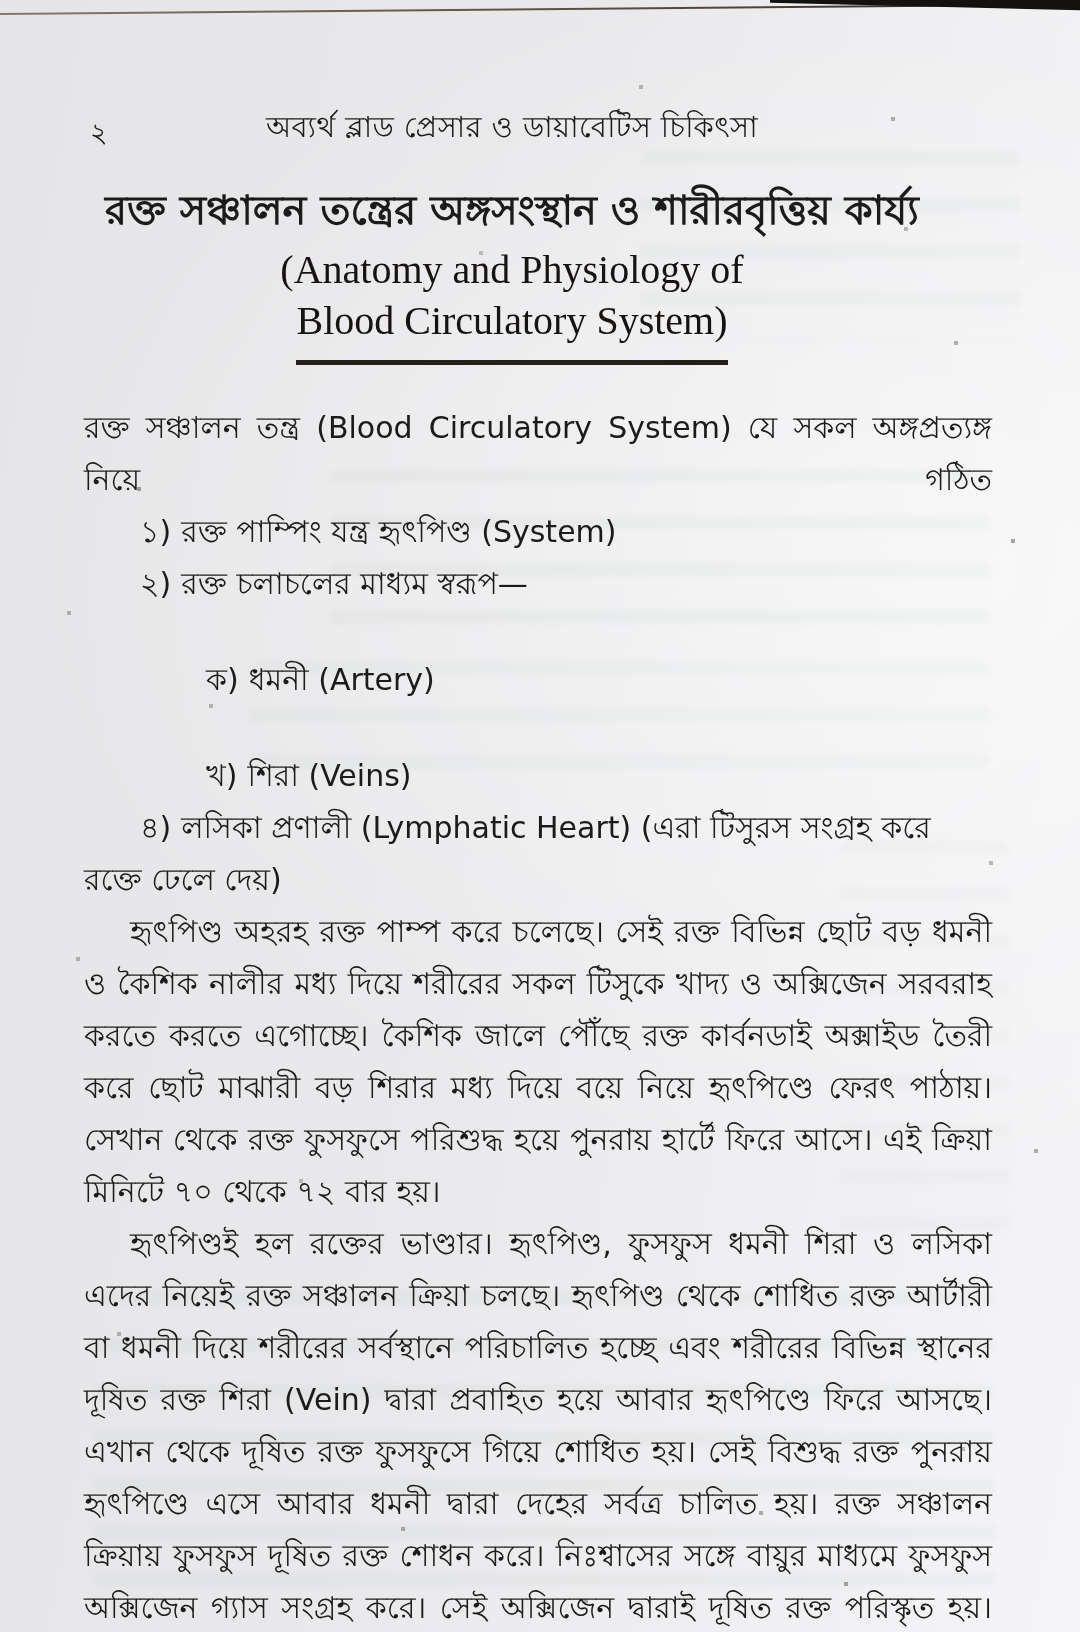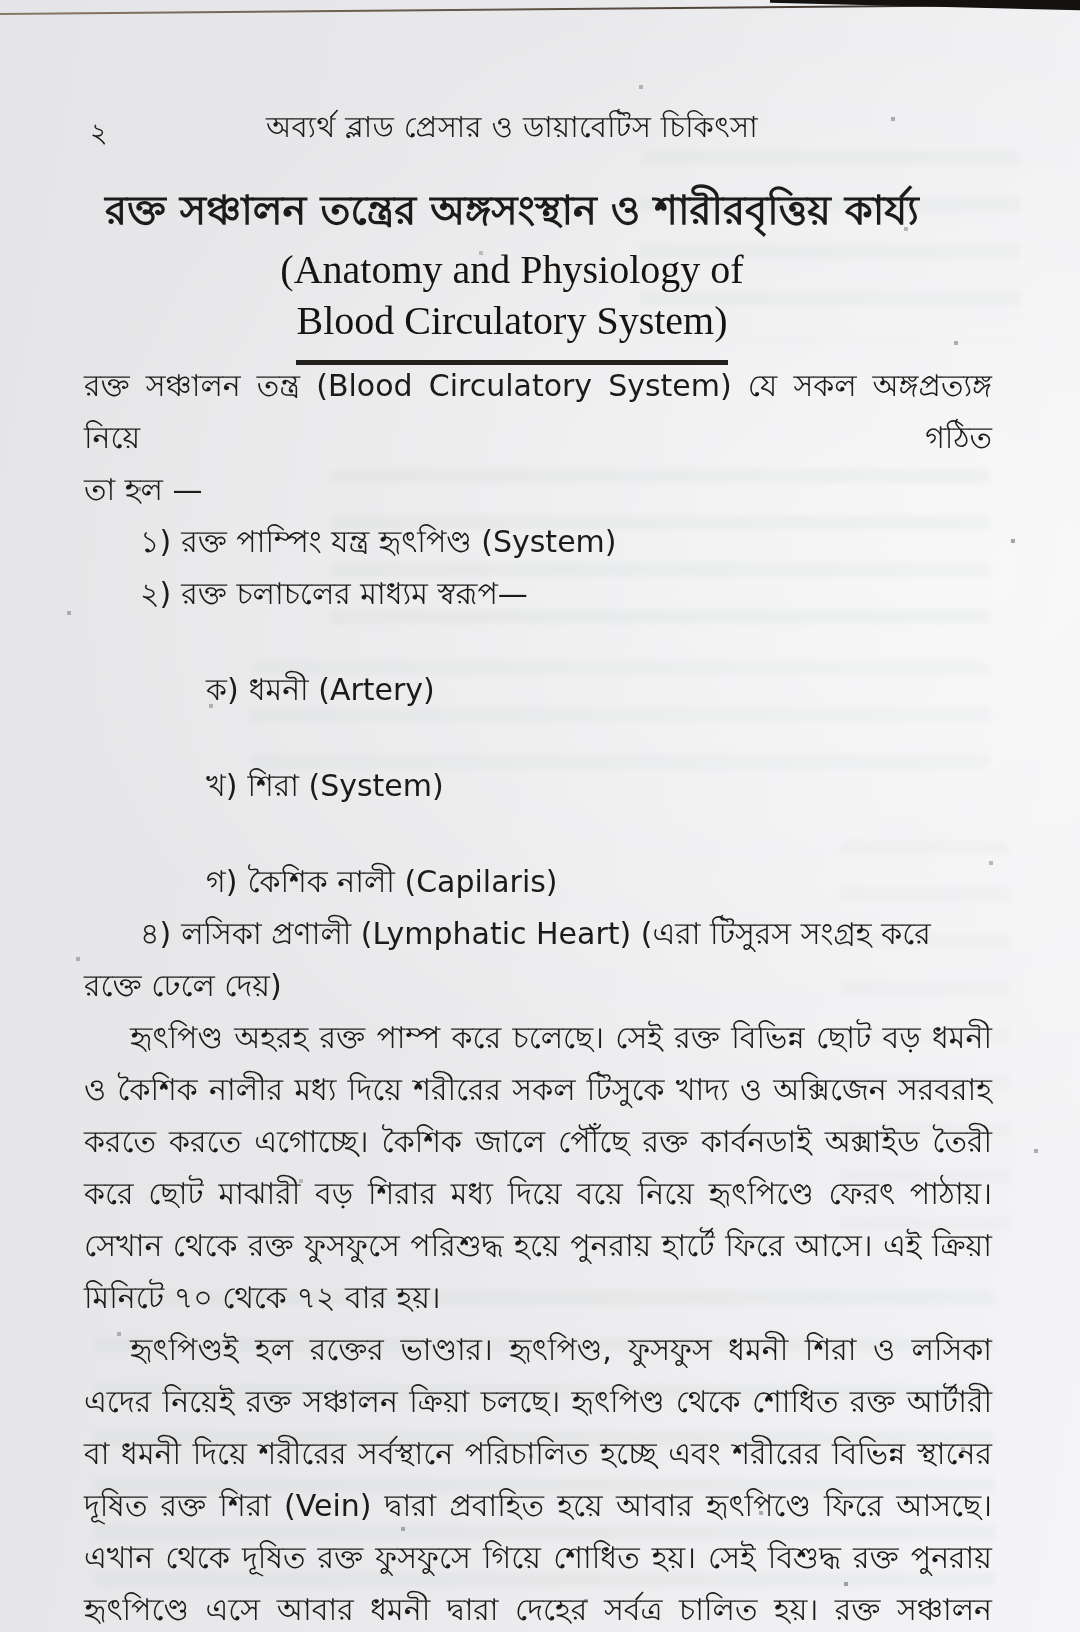--- a/index.html
+++ b/index.html
@@ -48,21 +48,21 @@
     position:absolute;top:104px;left:0;width:100%;text-align:center;
     font-size:29px;letter-spacing:.4px;transform:translateX(-28px);
   }
   
   .title-block{position:absolute;top:184px;left:0;width:100%;text-align:center;transform:translateX(-28px);}
   .title-bn{font-size:40px;font-weight:700;line-height:52px;}
   .title-en{font-family:"Liberation Serif","DejaVu Serif",serif;font-size:40px;font-weight:400;line-height:51px;margin-top:8px;color:#161310;}
   .title-rule{width:432px;height:5px;background:#23201d;margin:14px auto 0;}
   
   .body-block{position:absolute;top:360px;left:84px;width:908px;font-size:30px;line-height:52px;}
-  .intro-line1{text-align:justify;text-align-last:justify;}
+  .intro-line1{text-align:justify;text-align-last:justify;margin-top:42px;}
   .list-item{text-indent:56px;}
   .list-item.sub{text-indent:122px;margin-top:44px;}
   .bodypara{text-align:justify;text-indent:46px;}
   .label{padding-right:10px;}
 </style>
 </head>
 <body>
 
 <div class="page">
 
@@ -82,36 +82,32 @@
   <div class="title-block">
     <div class="title-bn">রক্ত সঞ্চালন তন্ত্রের অঙ্গসংস্থান ও শারীরবৃত্তিয় কার্য্য</div>
     <div class="title-en">(Anatomy and Physiology of</div>
     <div class="title-en" style="margin-top:0;">Blood Circulatory System)</div>
     <div class="title-rule"></div>
   </div>
 
   <div class="body-block">
 
     <div class="intro-line1">রক্ত সঞ্চালন তন্ত্র (Blood Circulatory System) যে সকল অঙ্গপ্রত্যঙ্গ নিয়ে গঠিত</div>
-    <div class="intro-line2">তা হল —</div>
 
     <div class="list-item">
       <span class="label">১)</span><span>রক্ত পাম্পিং যন্ত্র হৃৎপিণ্ড (System)</span>
     </div>
     <div class="list-item">
       <span class="label">২)</span><span>রক্ত চলাচলের মাধ্যম স্বরূপ—</span>
     </div>
     <div class="list-item sub">
       <span class="label">ক)</span><span>ধমনী (Artery)</span>
     </div>
     <div class="list-item sub">
-      <span class="label">খ)</span><span>শিরা (System)</span>
-    </div>
-    <div class="list-item sub">
-      <span class="label">গ)</span><span>কৈশিক নালী (Capilaris)</span>
+      <span class="label">খ)</span><span>শিরা (Veins)</span>
     </div>
     <div class="list-item">
       <span class="label">৪)</span><span>লসিকা প্রণালী (Lymphatic Heart) (এরা টিসুরস সংগ্রহ করে রক্তে ঢেলে দেয়)</span>
     </div>
 
     <div class="bodypara">হৃৎপিণ্ড অহরহ রক্ত পাম্প করে চলেছে। সেই রক্ত বিভিন্ন ছোট বড় ধমনী ও কৈশিক নালীর মধ্য দিয়ে শরীরের সকল টিসুকে খাদ্য ও অক্সিজেন সরবরাহ করতে করতে এগোচ্ছে। কৈশিক জালে পৌঁছে রক্ত কার্বনডাই অক্সাইড তৈরী করে ছোট মাঝারী বড় শিরার মধ্য দিয়ে বয়ে নিয়ে হৃৎপিণ্ডে ফেরৎ পাঠায়। সেখান থেকে রক্ত ফুসফুসে পরিশুদ্ধ হয়ে পুনরায় হার্টে ফিরে আসে। এই ক্রিয়া মিনিটে ৭০ থেকে ৭২ বার হয়।</div>
     <div class="bodypara">হৃৎপিণ্ডই হল রক্তের ভাণ্ডার। হৃৎপিণ্ড, ফুসফুস ধমনী শিরা ও লসিকা এদের নিয়েই রক্ত সঞ্চালন ক্রিয়া চলছে। হৃৎপিণ্ড থেকে শোধিত রক্ত আর্টারী বা ধমনী দিয়ে শরীরের সর্বস্থানে পরিচালিত হচ্ছে এবং শরীরের বিভিন্ন স্থানের দূষিত রক্ত শিরা (Vein) দ্বারা প্রবাহিত হয়ে আবার হৃৎপিণ্ডে ফিরে আসছে। এখান থেকে দূষিত রক্ত ফুসফুসে গিয়ে শোধিত হয়। সেই বিশুদ্ধ রক্ত পুনরায় হৃৎপিণ্ডে এসে আবার ধমনী দ্বারা দেহের সর্বত্র চালিত হয়। রক্ত সঞ্চালন ক্রিয়ায় ফুসফুস দূষিত রক্ত শোধন করে। নিঃশ্বাসের সঙ্গে বায়ুর মাধ্যমে ফুসফুস অক্সিজেন গ্যাস সংগ্রহ করে। সেই অক্সিজেন দ্বারাই দূষিত রক্ত পরিস্কৃত হয়। সুতরাং রক্ত সঞ্চালন ক্রিয়ায় ফুসফুস দূষিত রক্ত শোধন করে আর হৃৎপিণ্ড সারা শরীরে সেই শোধিত রক্ত রসদরূপে যোগান দেয়।</div>
 
   </div>
 </div>

